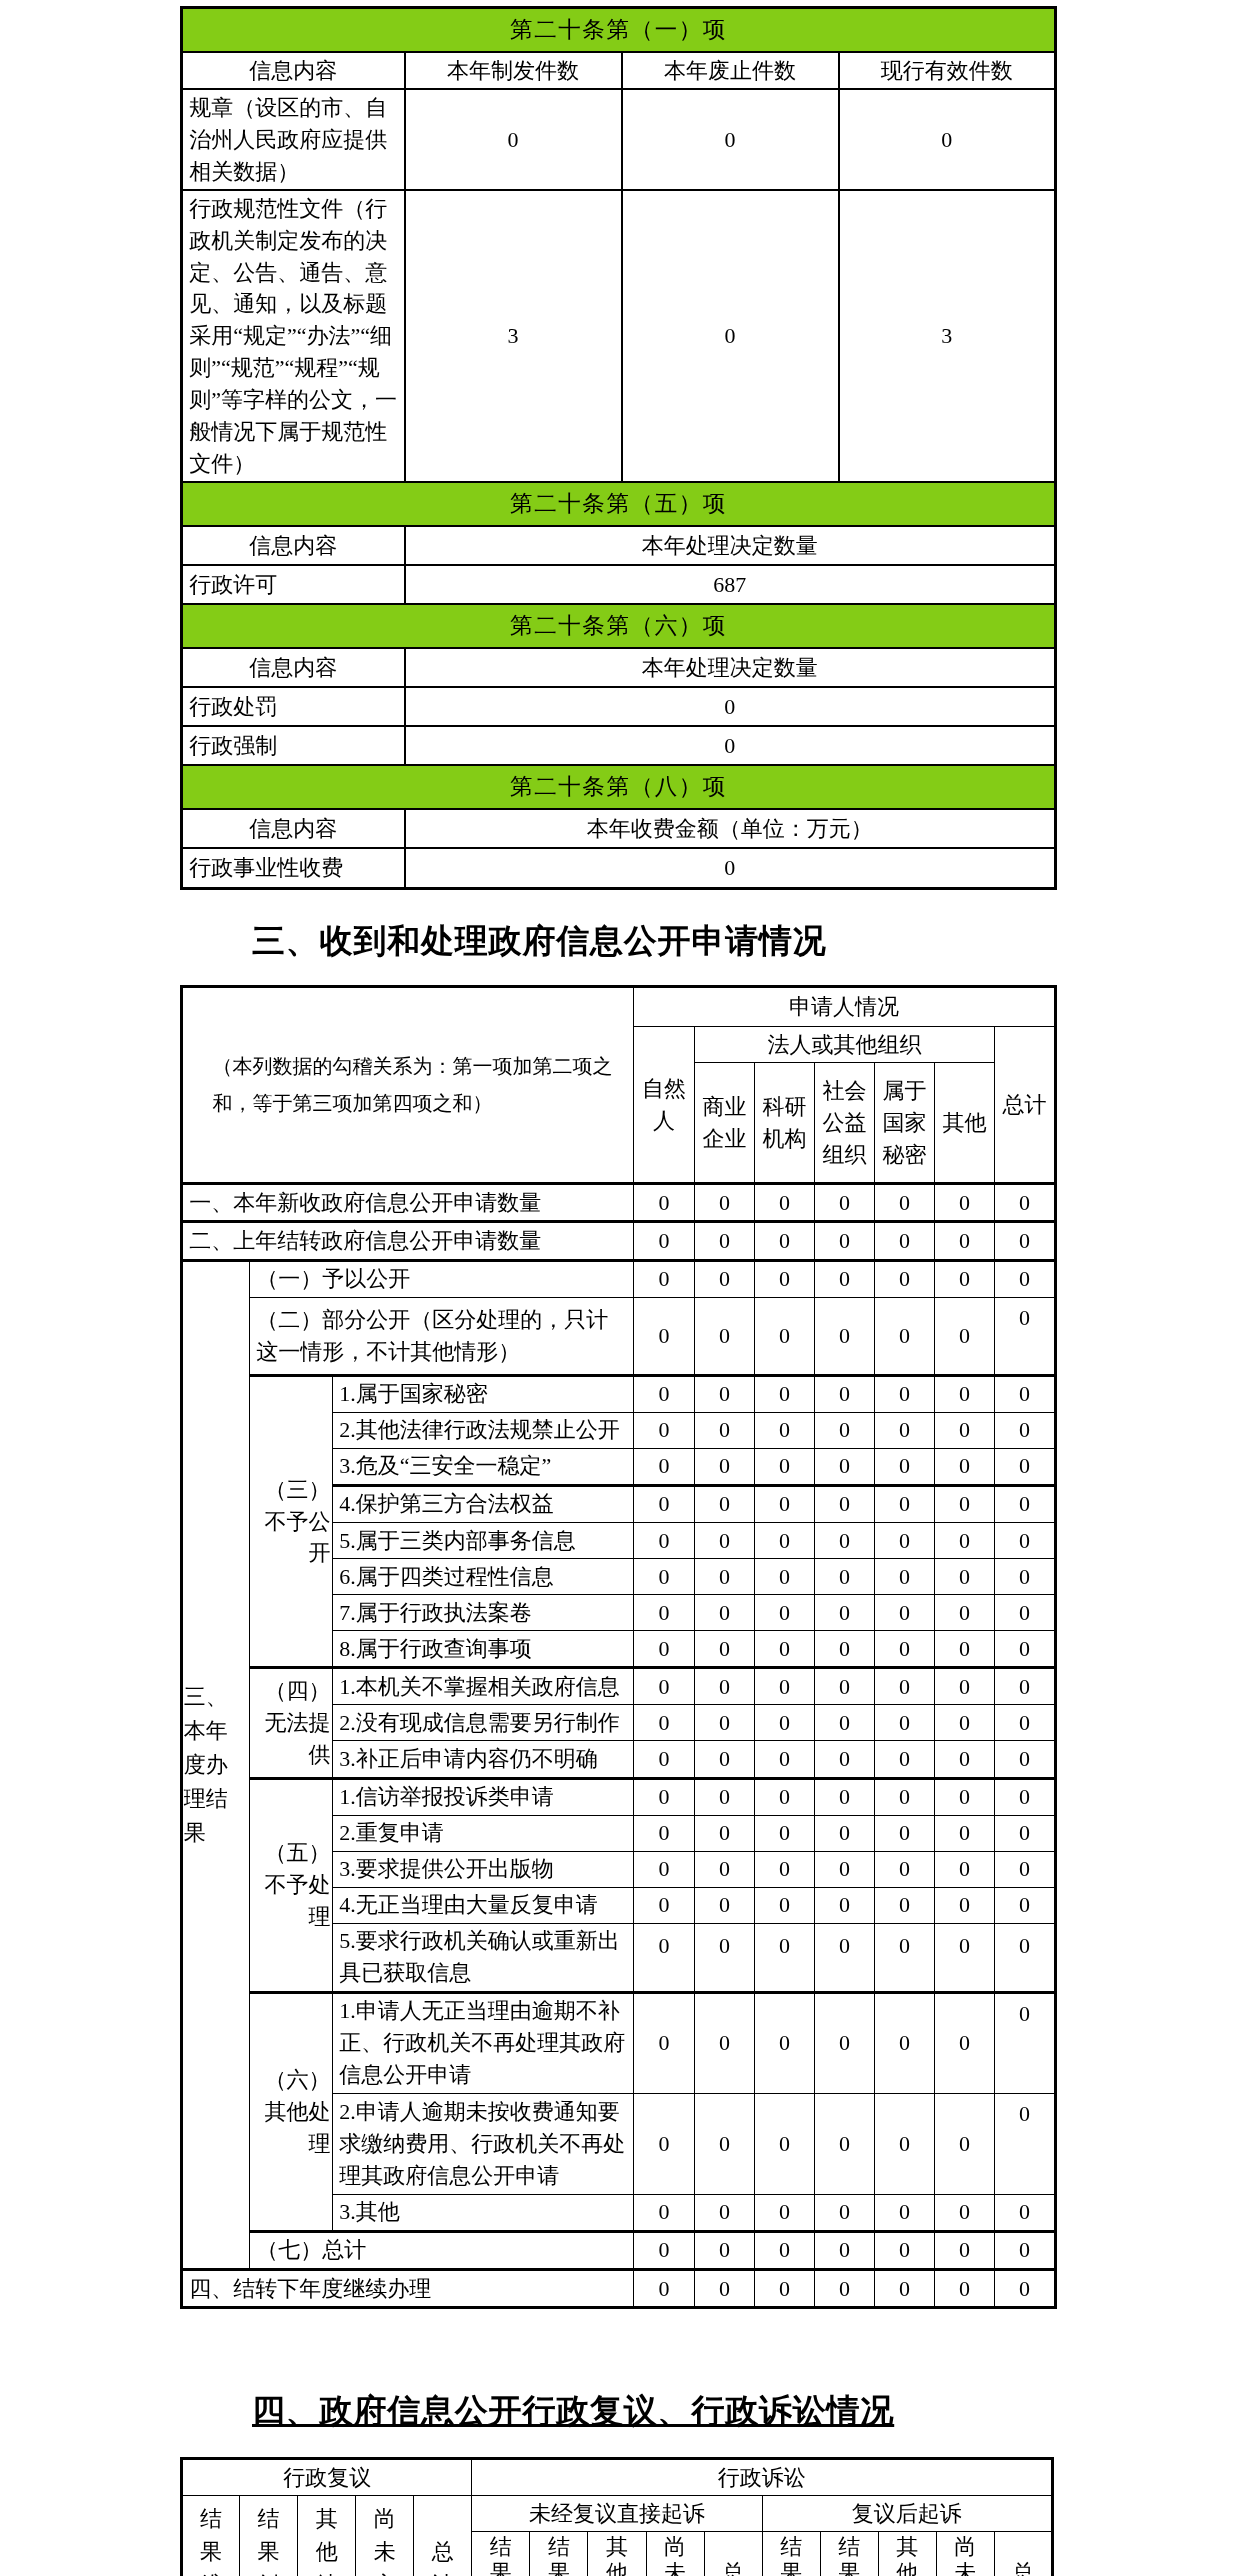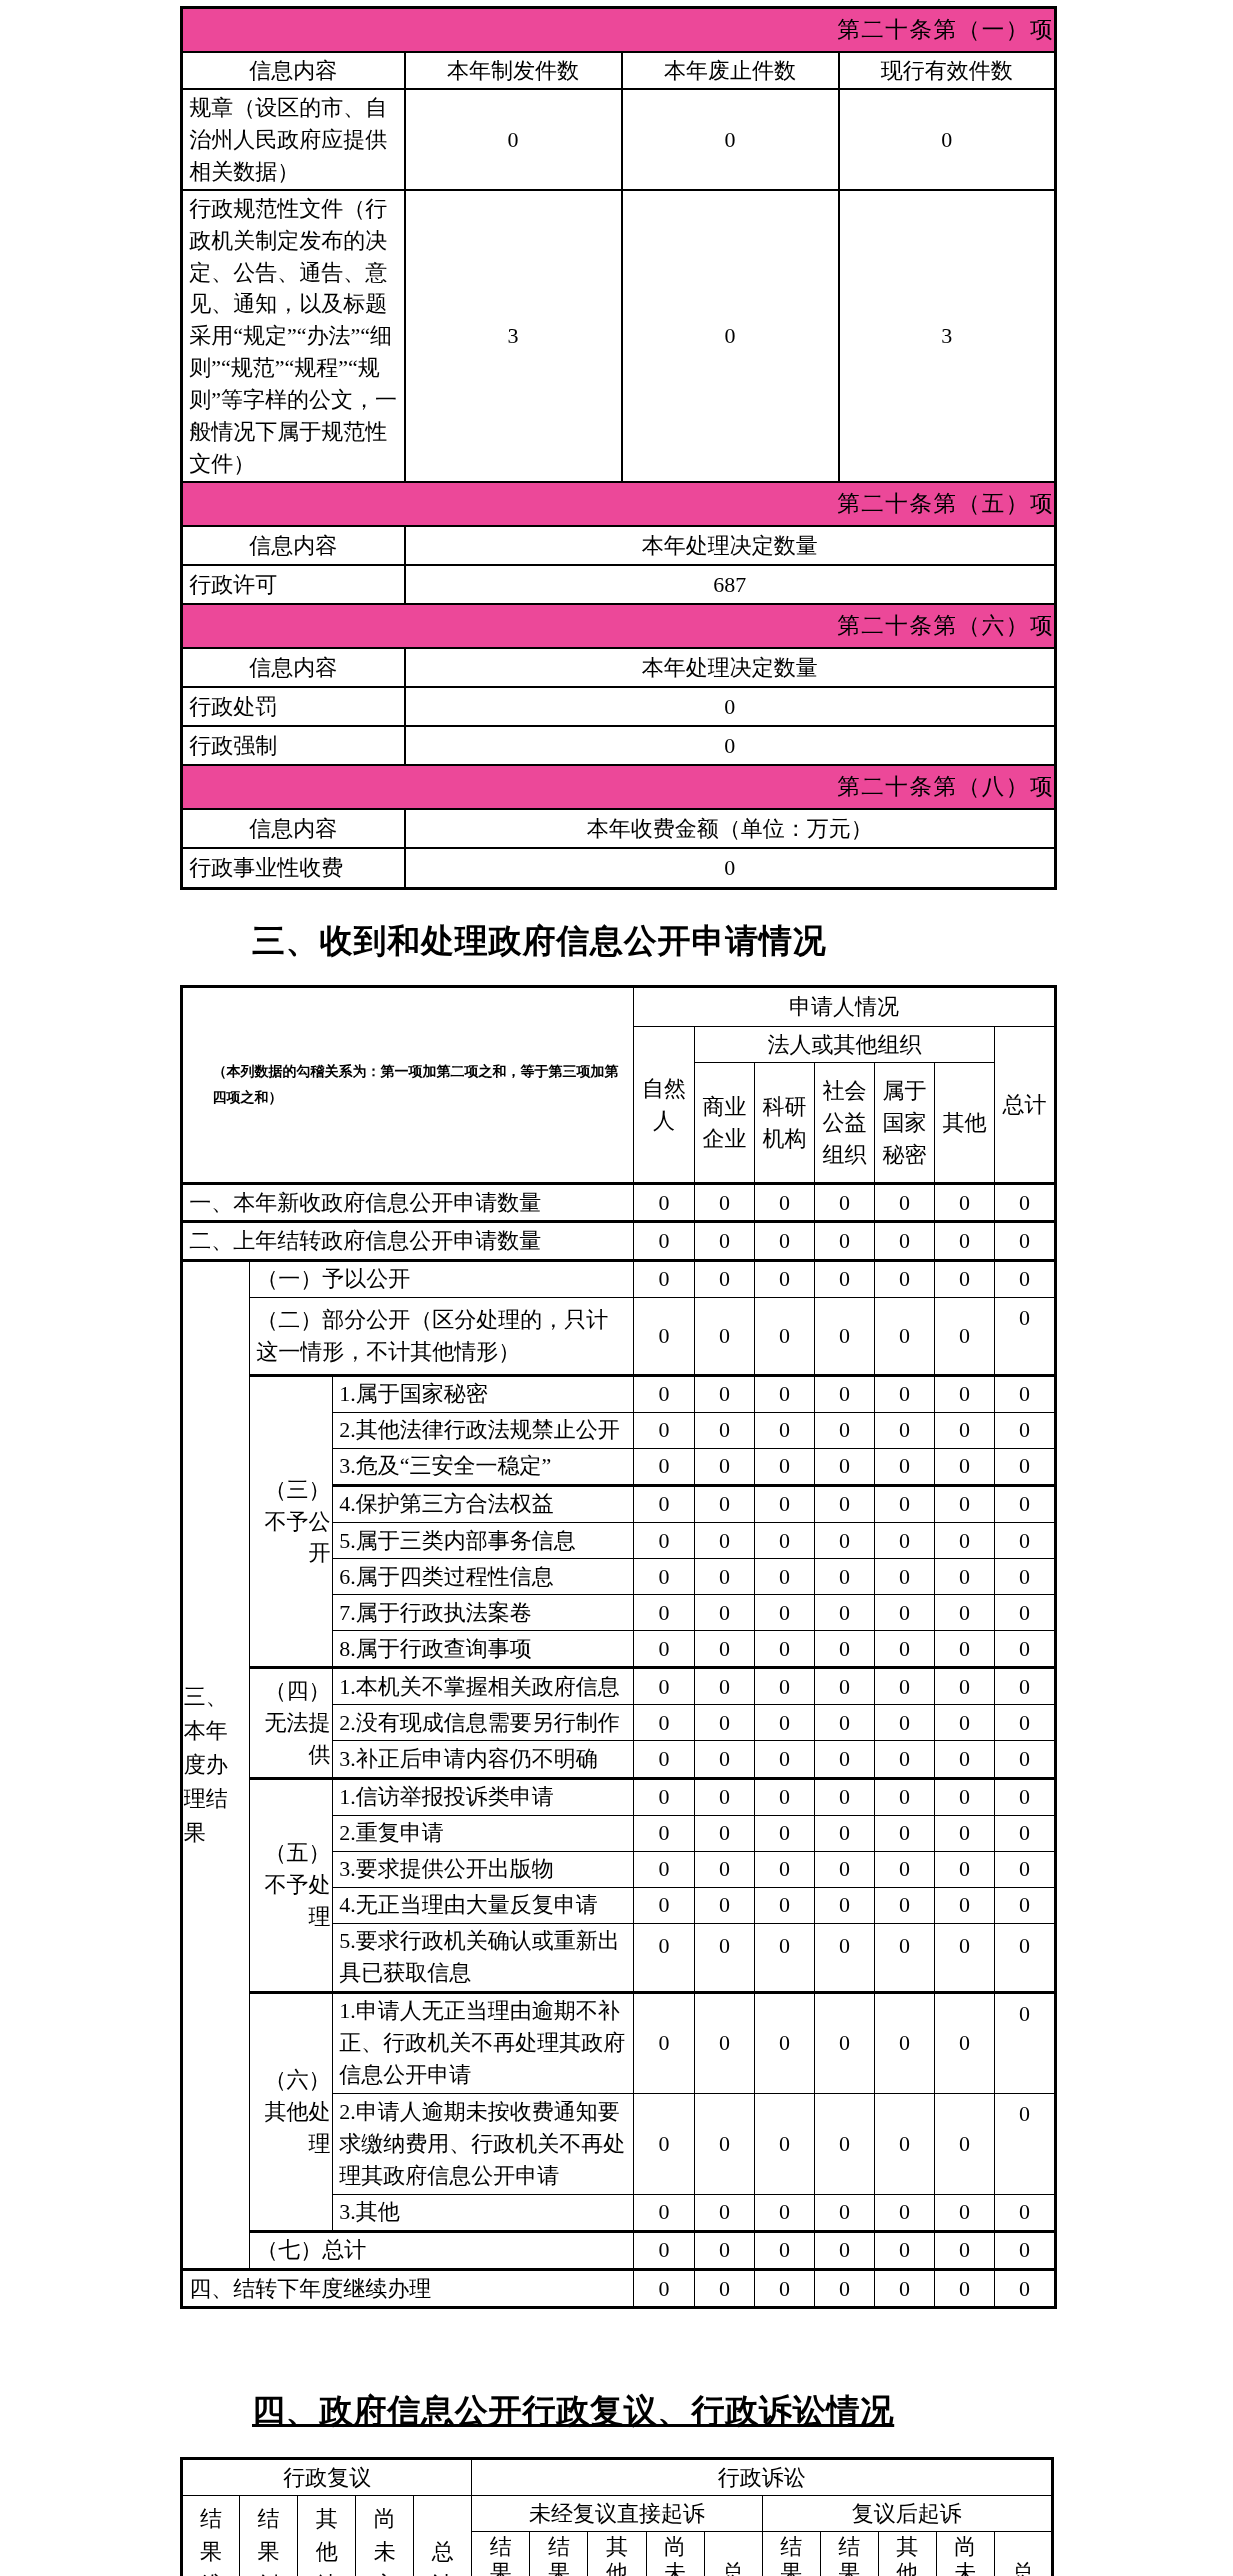--- a/index.html
+++ b/index.html
@@ -5,26 +5,26 @@
   html,body{margin:0;padding:0;}
   body{
     width:1234px;height:2576px;overflow:hidden;background:#ffffff;
     font-family:"Liberation Serif","DejaVu Serif",serif;color:#000;
   }
   .page{padding:6.2px 0 0 180px;}
   table{border-collapse:collapse;table-layout:fixed;width:874px;border:3.1px solid #000;}
   td{border:1.6px solid #000;font-size:22px;line-height:1.45;padding:1.6px 6.2px;vertical-align:middle;overflow:hidden;word-break:break-all;}
   
   #t1 td{border-width:2.3px;}
-  td.band{background:#ec4899;text-align:right;font-size:22.5px;letter-spacing:1.6px;padding:4.7px 0;}
+  td.band{background:#84cc16;text-align:center;font-size:22.5px;letter-spacing:1.6px;padding:4.7px 0;}
   td.hdr{text-align:center;}
   td.lbl{text-align:left;}
   td.val{text-align:center;font-family:"Liberation Serif","DejaVu Serif",serif;}
   td.grp{text-align:right;padding:1.6px 1.6px;}
-  td.note{font-size:14px;padding:4.7px 7.8px 4.7px 29.5px;line-height:1.85;font-weight:bold;}
+  td.note{font-size:20px;padding:4.7px 7.8px 4.7px 29.5px;line-height:1.85;}
   tr.bt td{border-top-width:3.1px;}
   
   .h47{height:37px}.h48{height:37px}.h50{height:39px}.h52{height:40px}
   .h128{height:100px}.h370{height:288px}
   .h51{height:40px}.h45{height:35px}.h155{height:121px}
   .h43{height:33px}.h88{height:68px}.h100{height:78px}.h130{height:101px}
   .h134{height:104px}
   
   tr.tl td.val:last-child{vertical-align:top;padding-top:4.7px;}
   tr.ta td.val{vertical-align:top;padding-top:6.2px;}

